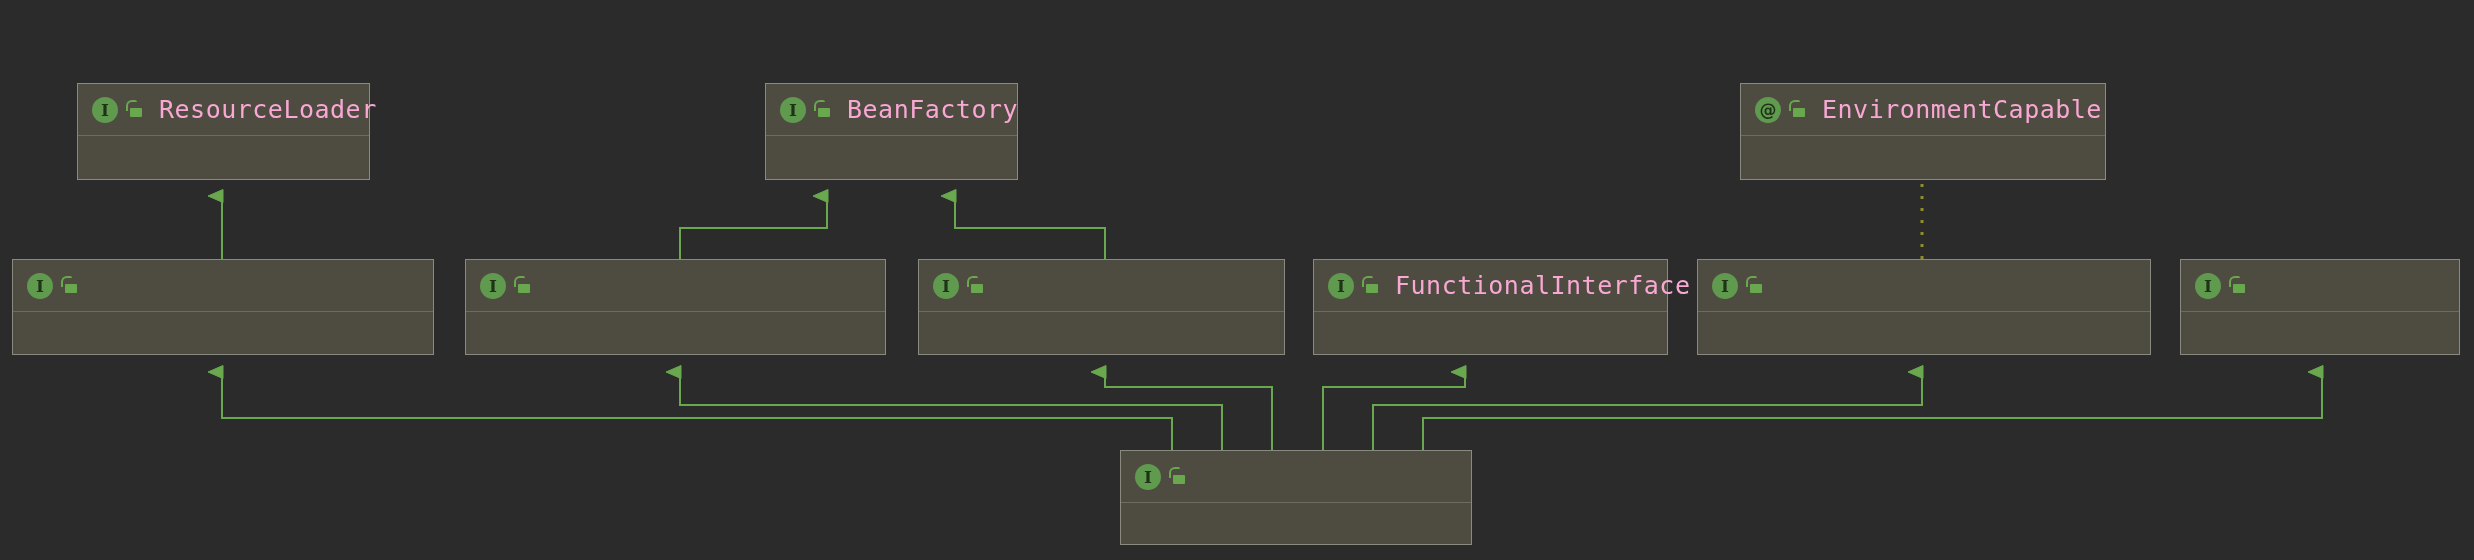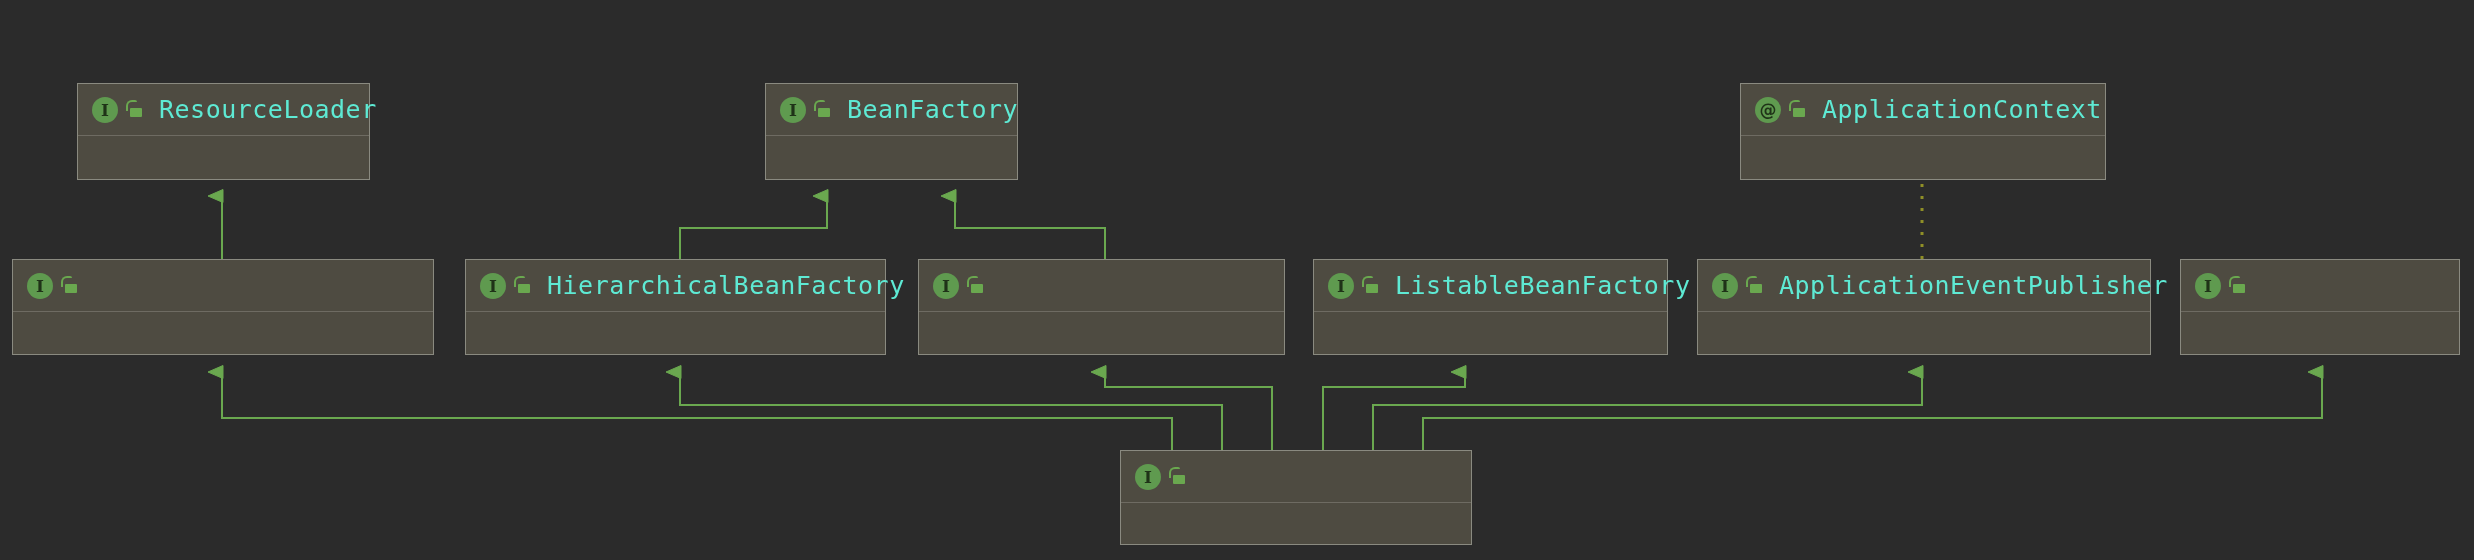--- a/index.html
+++ b/index.html
@@ -87,21 +87,21 @@
     position: absolute;
     left: 5px;
     top: 8px;
     width: 12px;
     height: 9px;
     background: #6aa84f;
     border-radius: 1px;
   }
   .node-title {
     margin-left: 16px;
-    color: #5eead4;
+    color: #f9a8d4;
     font-family: "DejaVu Sans Mono", "Liberation Mono", monospace;
     font-size: 25px;
     letter-spacing: 0.5px;
   }
 </style>
 </head>
 <body>
 
 <div id="canvas">
   <svg id="edge-layer" viewBox="0 0 2474 560" width="2474" height="560" xmlns="http://www.w3.org/2000/svg">
@@ -175,74 +175,72 @@
     </div>
     <div class="node-body"></div>
   </div>
       <div class="uml-node" style="left: 1740px; top: 83px; width: 366px; height: 97px;">
     <div class="node-header">
       <span class="icon-badge annotation">@</span>
       <span class="icon-lock">
         <span class="shackle"></span>
             <span class="body"></span>
       </span>
-      <span class="node-title">ApplicationContext</span>
+      <span class="node-title">EnvironmentCapable</span>
     </div>
     <div class="node-body"></div>
   </div>
       <div class="uml-node" style="left: 12px; top: 259px; width: 422px; height: 96px;">
     <div class="node-header">
       <span class="icon-badge">I</span>
       <span class="icon-lock">
         <span class="shackle"></span>
             <span class="body"></span>
       </span>
     </div>
     <div class="node-body"></div>
   </div>
       <div class="uml-node" style="left: 465px; top: 259px; width: 421px; height: 96px;">
     <div class="node-header">
       <span class="icon-badge">I</span>
       <span class="icon-lock">
         <span class="shackle"></span>
             <span class="body"></span>
       </span>
-      <span class="node-title">HierarchicalBeanFactory</span>
     </div>
     <div class="node-body"></div>
   </div>
       <div class="uml-node" style="left: 918px; top: 259px; width: 367px; height: 96px;">
     <div class="node-header">
       <span class="icon-badge">I</span>
       <span class="icon-lock">
         <span class="shackle"></span>
             <span class="body"></span>
       </span>
     </div>
     <div class="node-body"></div>
   </div>
       <div class="uml-node" style="left: 1313px; top: 259px; width: 355px; height: 96px;">
     <div class="node-header">
       <span class="icon-badge">I</span>
       <span class="icon-lock">
         <span class="shackle"></span>
             <span class="body"></span>
       </span>
-      <span class="node-title">ListableBeanFactory</span>
+      <span class="node-title">FunctionalInterface</span>
     </div>
     <div class="node-body"></div>
   </div>
       <div class="uml-node" style="left: 1697px; top: 259px; width: 454px; height: 96px;">
     <div class="node-header">
       <span class="icon-badge">I</span>
       <span class="icon-lock">
         <span class="shackle"></span>
             <span class="body"></span>
       </span>
-      <span class="node-title">ApplicationEventPublisher</span>
     </div>
     <div class="node-body"></div>
   </div>
       <div class="uml-node" style="left: 2180px; top: 259px; width: 280px; height: 96px;">
     <div class="node-header">
       <span class="icon-badge">I</span>
       <span class="icon-lock">
         <span class="shackle"></span>
             <span class="body"></span>
       </span>

